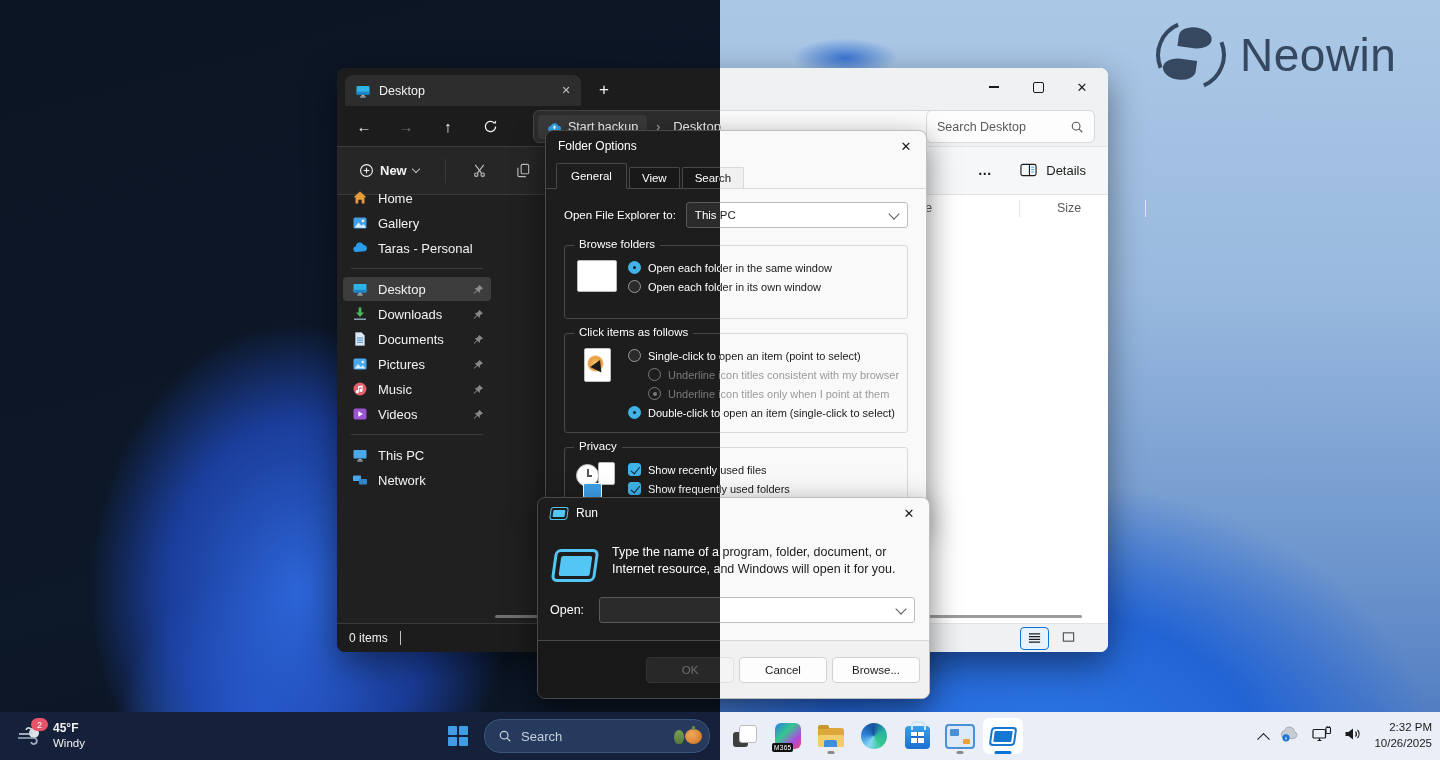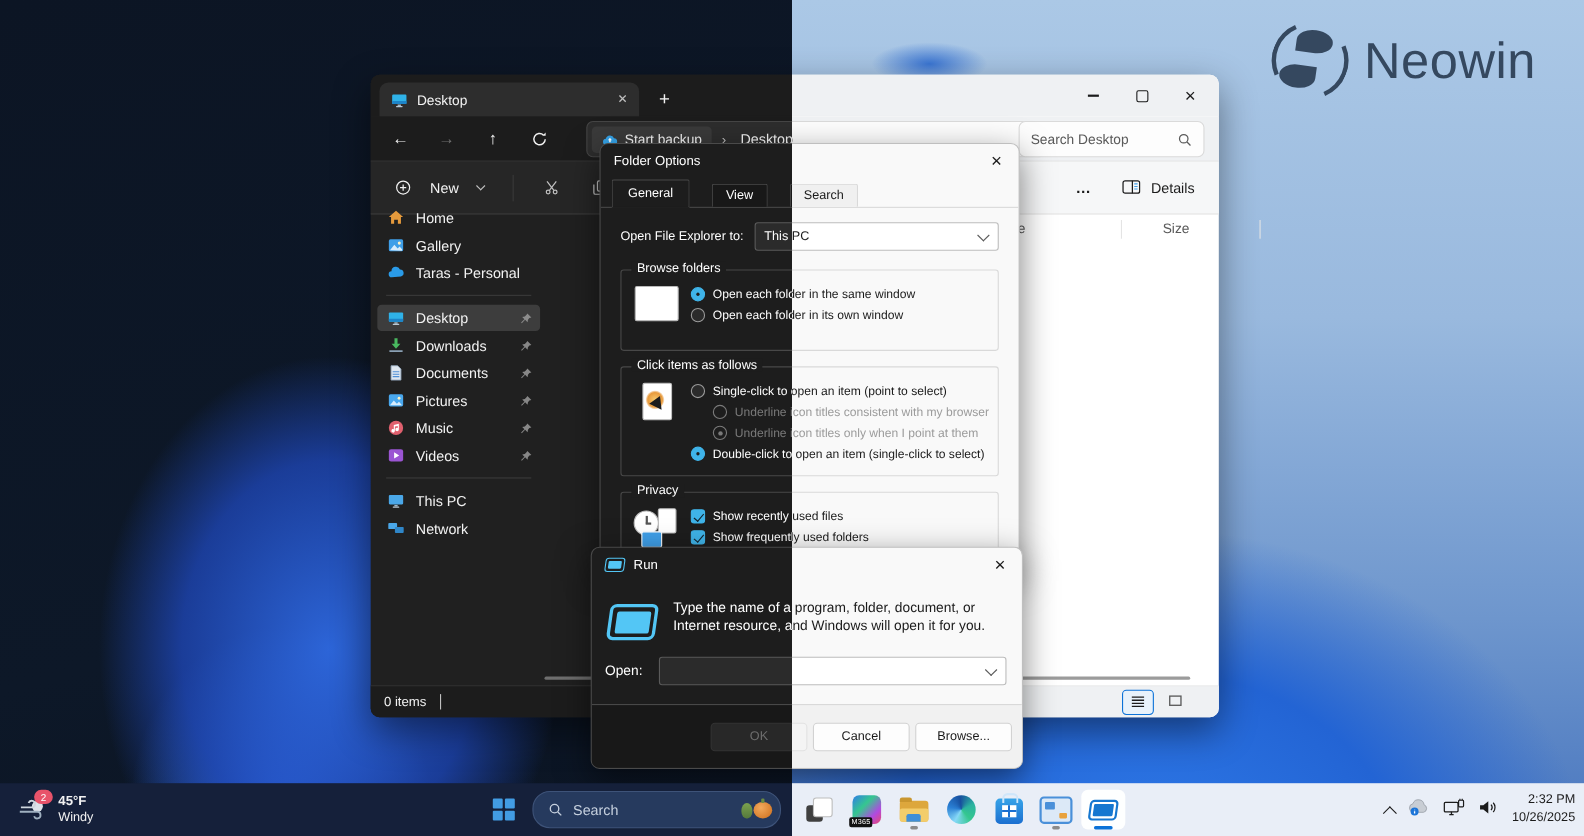--- a/index.html
+++ b/index.html
@@ -90,21 +90,21 @@
         height:24px;padding:0 9px;font-size:12.5px;}
   .crumb-sep{color:var(--win-fg2);padding:0 7px;font-size:12px;}
   .crumb{font-size:13px;padding:0 4px;}
   .ex-search{position:absolute;right:13px;top:4px;width:147px;height:31px;background:var(--addr-bg);
         border:1px solid var(--addr-border);border-radius:6px;display:flex;align-items:center;
         padding:0 10px;font-size:12.5px;color:var(--win-fg2);gap:6px;}
   .ex-search .sp{flex:1;}
 
   .ex-toolbar{height:47px;background:var(--win-mid);border-bottom:1px solid var(--divider);
         display:flex;align-items:center;padding:0 10px;gap:4px;position:relative;}
-  .tb-new{display:flex;align-items:center;gap:17px;padding:0 12px;height:34px;border-radius:5px;font-size:13px;}
+  .tb-new{display:flex;align-items:center;gap:6px;padding:0 12px;height:34px;border-radius:5px;font-size:13px;font-weight:bold;}
   .tb-vsep{width:1px;height:24px;background:var(--divider);margin:0 10px;}
   .tb-ic{width:40px;height:34px;color:var(--win-fg2);border-radius:5px;}
   .tb-right{position:absolute;right:12px;top:6px;display:flex;align-items:center;gap:8px;}
   .tb-more{width:34px;height:34px;font-size:14px;font-weight:bold;letter-spacing:1px;color:var(--win-fg);}
   .tb-details{display:flex;align-items:center;gap:9px;padding:0 10px;height:34px;font-size:13px;color:var(--win-fg);}
 
   .ex-cols{position:absolute;left:160px;right:4px;top:128px;height:26px;
            font-size:12.5px;color:var(--win-fg2);}
   .ex-cols .col{position:absolute;top:5px;}
   .col-name{left:14px;margin-left:36px;} .col-type{left:408px;} .col-size{left:560px;}
@@ -133,21 +133,21 @@
           border:1px solid var(--dlg-border);box-shadow:0 10px 30px rgba(0,0,0,.5);font-size:12px;}
   .dlg-title{height:30px;display:flex;align-items:center;padding:0 2px 0 12px;font-size:12px;gap:8px;}
   .dlg-title .t{flex:1;}
   .dlg-close{width:36px;height:26px;font-size:13px;color:var(--dlg-fg);}
 
   
   .folder-options{left:545px;top:130px;width:380px;height:386px;border-radius:8px 8px 0 0;
                   z-index:20;overflow:hidden;}
   .fo-tabs{display:flex;align-items:flex-end;padding:2px 10px 0;border-bottom:1px solid var(--group-border);}
   .fo-tab{padding:4px 12px;font-size:11.5px;border:1px solid var(--group-border);border-bottom:none;
-          background:var(--tab-bg);margin-right:20px;border-radius:2px 2px 0 0;}
+          background:var(--tab-bg);margin-right:2px;border-radius:2px 2px 0 0;}
   .fo-tab.active{background:var(--dlg-bg);padding:6px 14px;margin-bottom:-1px;
                  border-bottom:1px solid var(--dlg-bg);}
   .fo-row{display:flex;align-items:center;padding:13px 18px 11px;gap:10px;}
   .fo-row .lbl{font-size:11.5px;flex:none;}
   .combo{flex:1;height:24px;background:var(--ctl-bg);border:1px solid var(--ctl-border);
          border-radius:3px;display:flex;align-items:center;padding:0 24px 0 8px;
          position:relative;font-size:11.5px;color:var(--dlg-fg);}
   .chev{width:7px;height:7px;border-right:1.5px solid var(--win-fg2);
         border-bottom:1.5px solid var(--win-fg2);transform:rotate(45deg);display:inline-block;}
   .combo .chev{position:absolute;right:9px;top:7px;}

